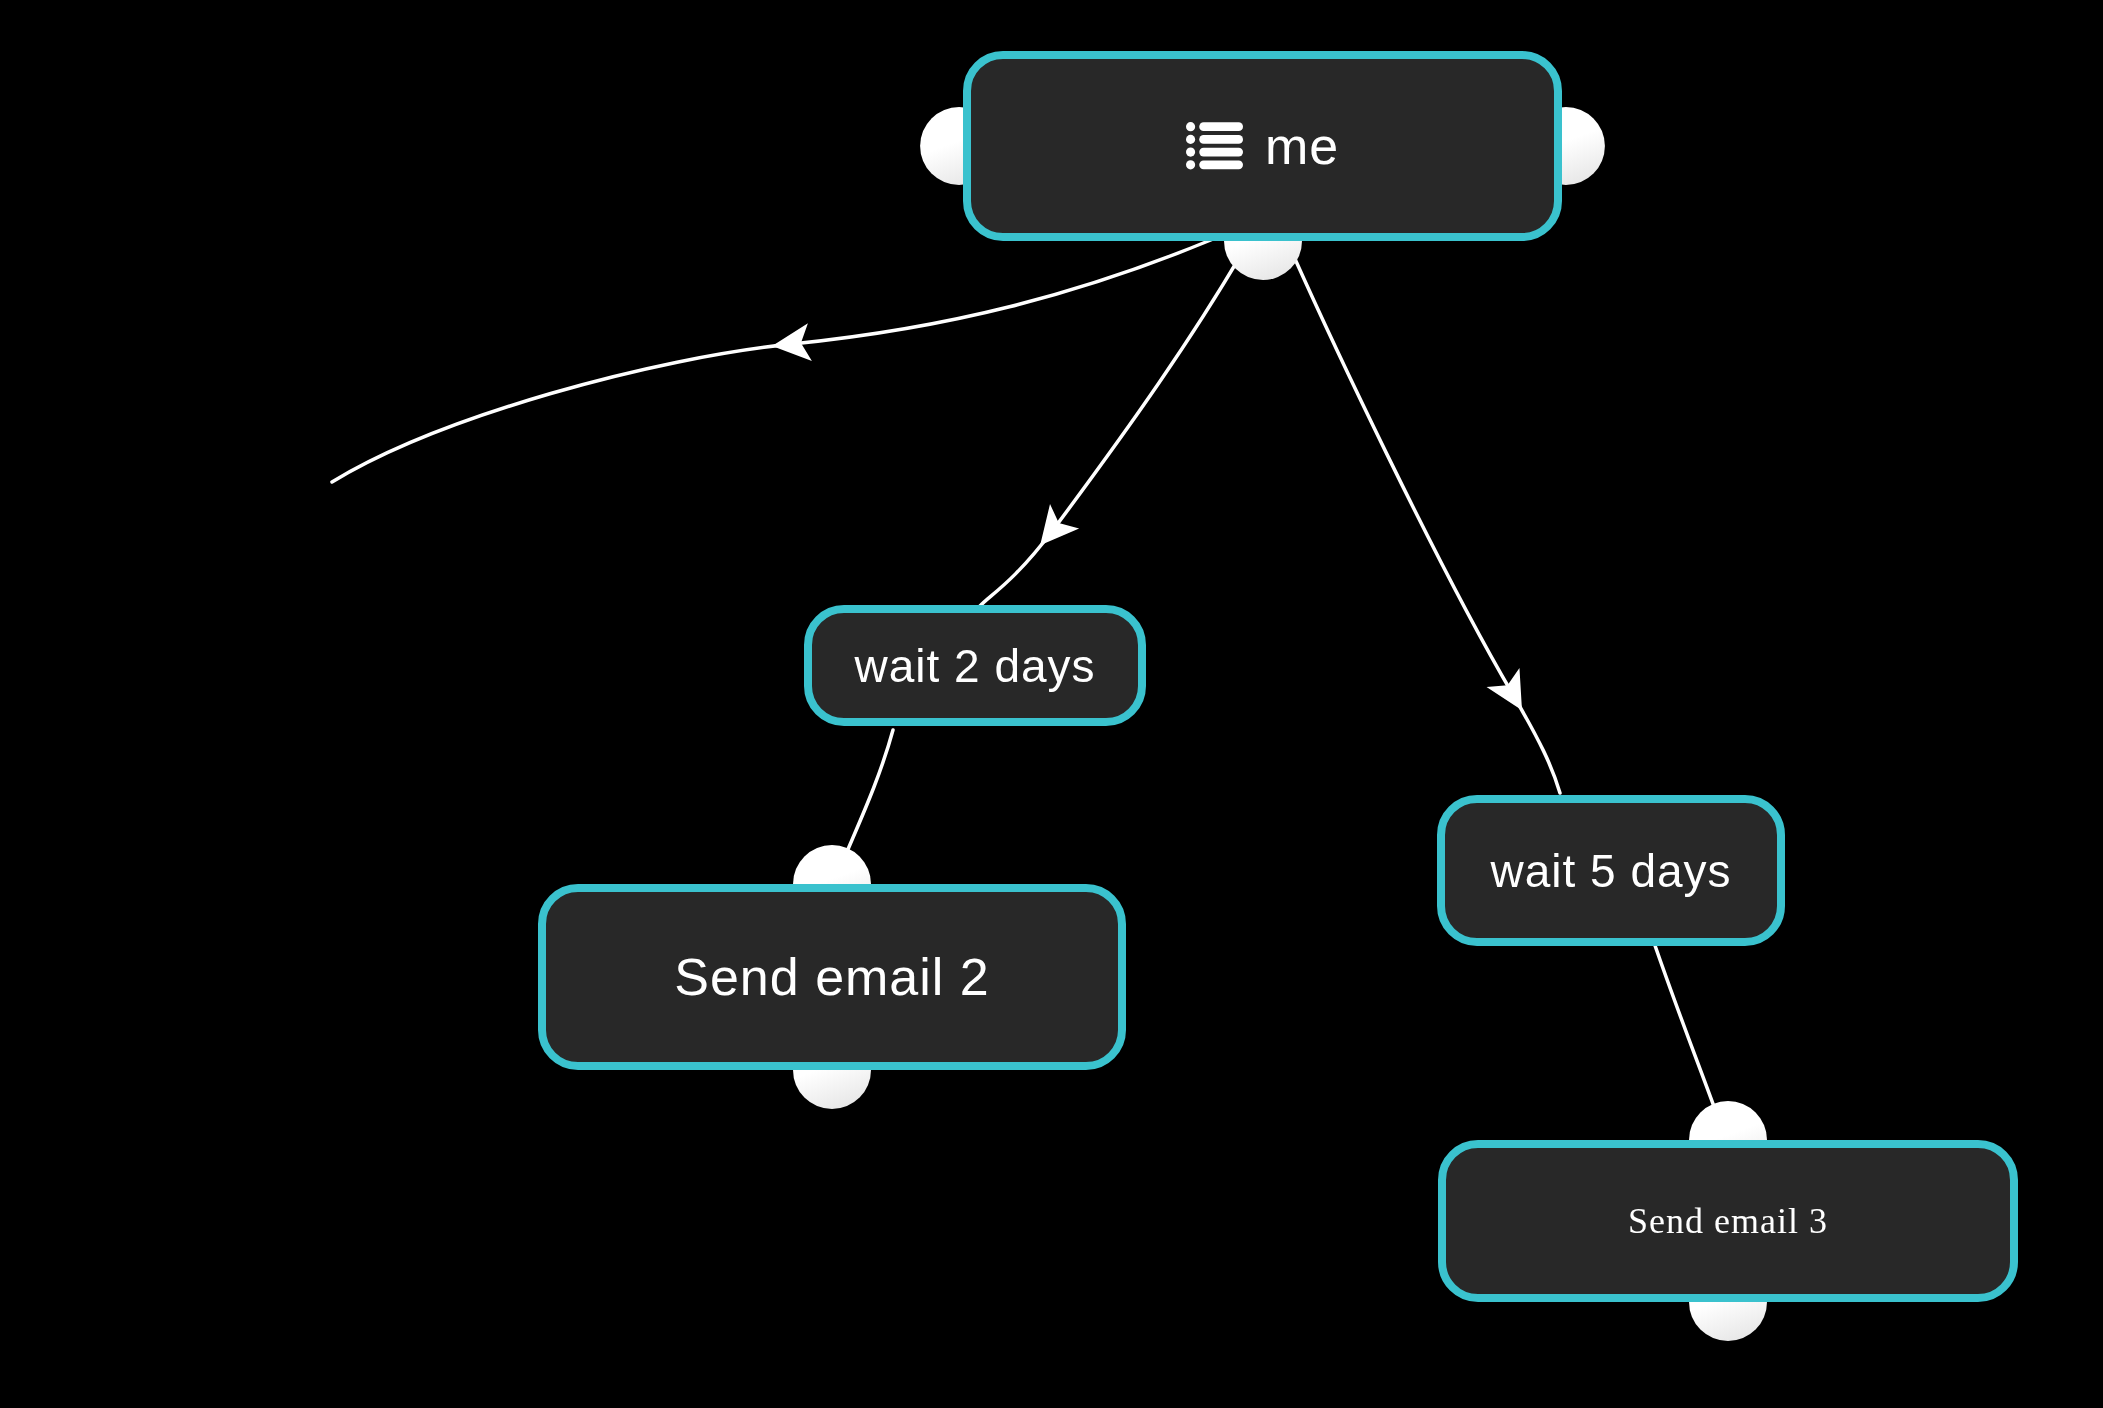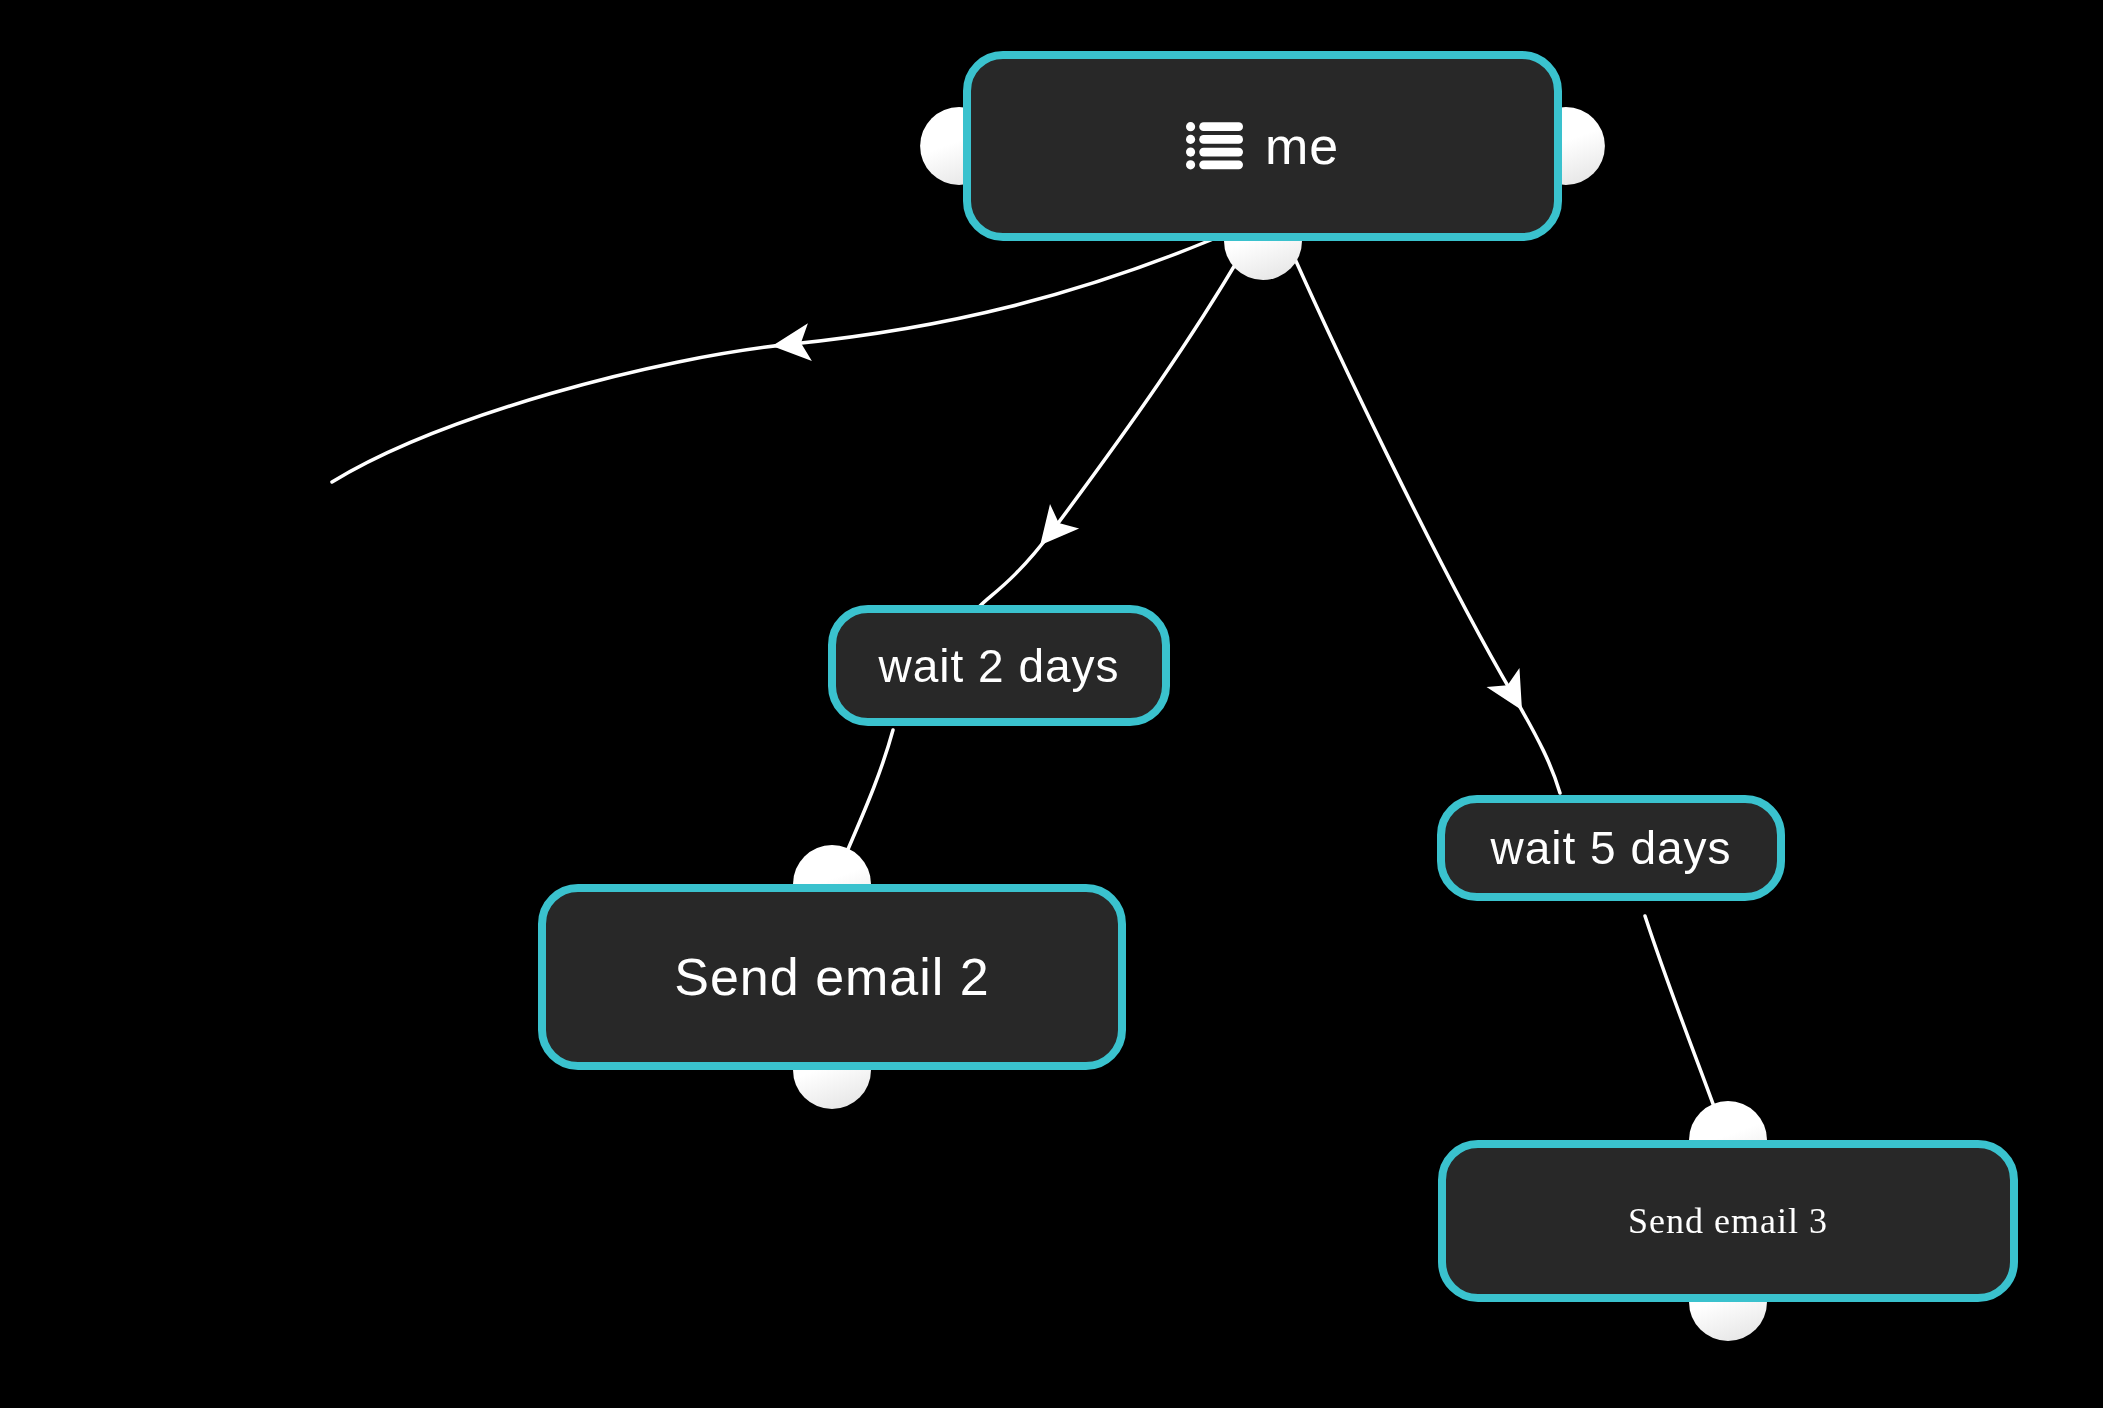--- a/index.html
+++ b/index.html
@@ -70,35 +70,35 @@
             <circle cx="4.5" cy="42" r="4.5"></circle>
               <rect x="13" y="37.75" width="43" height="8.5" rx="4.25"></rect>
           </g>
         </svg>
       </span>
       <span class="node-label">me</span>
     </div>
   </div>
 
 
-  <div class="node-wrap" style="left: 828px; top: 605px; width: 342px; height: 121px; font-size: 46px;">
+  <div class="node-wrap" style="left: 804px; top: 605px; width: 342px; height: 121px; font-size: 46px;">
     <div class="node-box">
       <span class="node-label">wait 2 days</span>
     </div>
   </div>
 
   <div class="node-wrap" style="left: 538px; top: 884px; width: 588px; height: 186px; font-size: 52px; border-radius: 29px;">
     <span class="handle h-top"></span>
     <span class="handle h-bottom"></span>
     <div class="node-box">
       <span class="node-label">Send email 2</span>
     </div>
   </div>
 
-  <div class="node-wrap" style="left: 1437px; top: 795px; width: 348px; height: 106px; font-size: 46px;">
+  <div class="node-wrap" style="left: 1437px; top: 795px; width: 348px; height: 151px; font-size: 46px;">
     <div class="node-box">
       <span class="node-label">wait 5 days</span>
     </div>
   </div>
 
   <div class="node-wrap" style="left: 1438px; top: 1140px; width: 580px; height: 162px; font-size: 36px; font-family: Liberation Serif, serif;">
     <span class="handle h-top"></span>
     <span class="handle h-bottom"></span>
     <div class="node-box">
       <span class="node-label">Send email 3</span>

